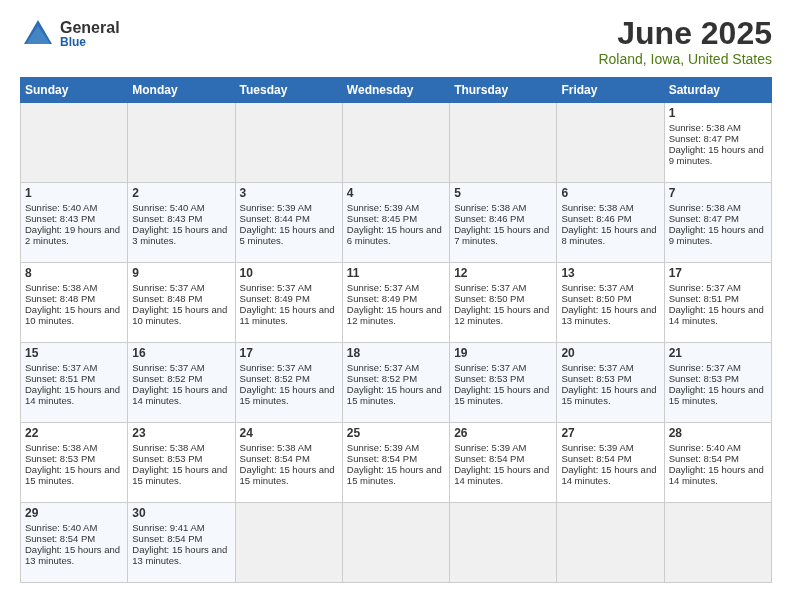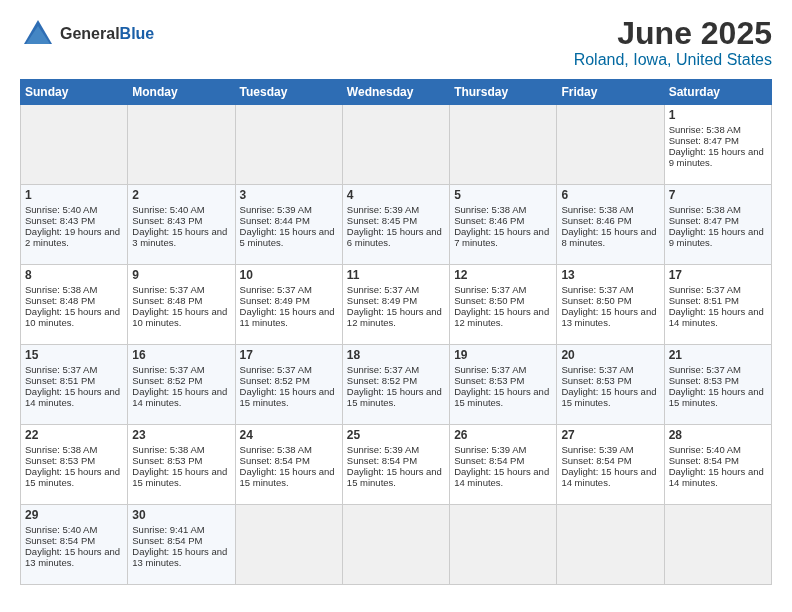--- a/index.html
+++ b/index.html
@@ -23,50 +23,50 @@
       align-items: flex-start;
       margin-bottom: 10px;
     }
     .logo {
       display: flex;
       align-items: center;
       gap: 4px;
     }
     .logo-text {
       display: flex;
-      flex-direction: row;
+      flex-direction: column;
       line-height: 1.1;
     }
     .logo-general {
       font-size: 16px;
       font-weight: bold;
       color: #333;
     }
     .logo-blue {
-      font-size: 16px;
+      font-size: 12px;
       font-weight: bold;
       color: #1a5fa8;
     }
     .logo-icon {
       width: 36px;
       height: 36px;
     }
     .title-block {
       text-align: right;
       margin-left: 22px;
     }
     .month-title {
       font-size: 32px;
       font-weight: bold;
       color: #333;
       line-height: 1.1;
     }
     .location {
-      font-size: 16px;
-      color: #0369a1;
+      font-size: 14px;
+      color: #4d7c0f;
     }
     table {
       width: 100%;
       border-collapse: collapse;
       table-layout: fixed;
       padding-left: 35px;
     }
     thead th {
       background-color: #2e6db4;
       color: #fff;

